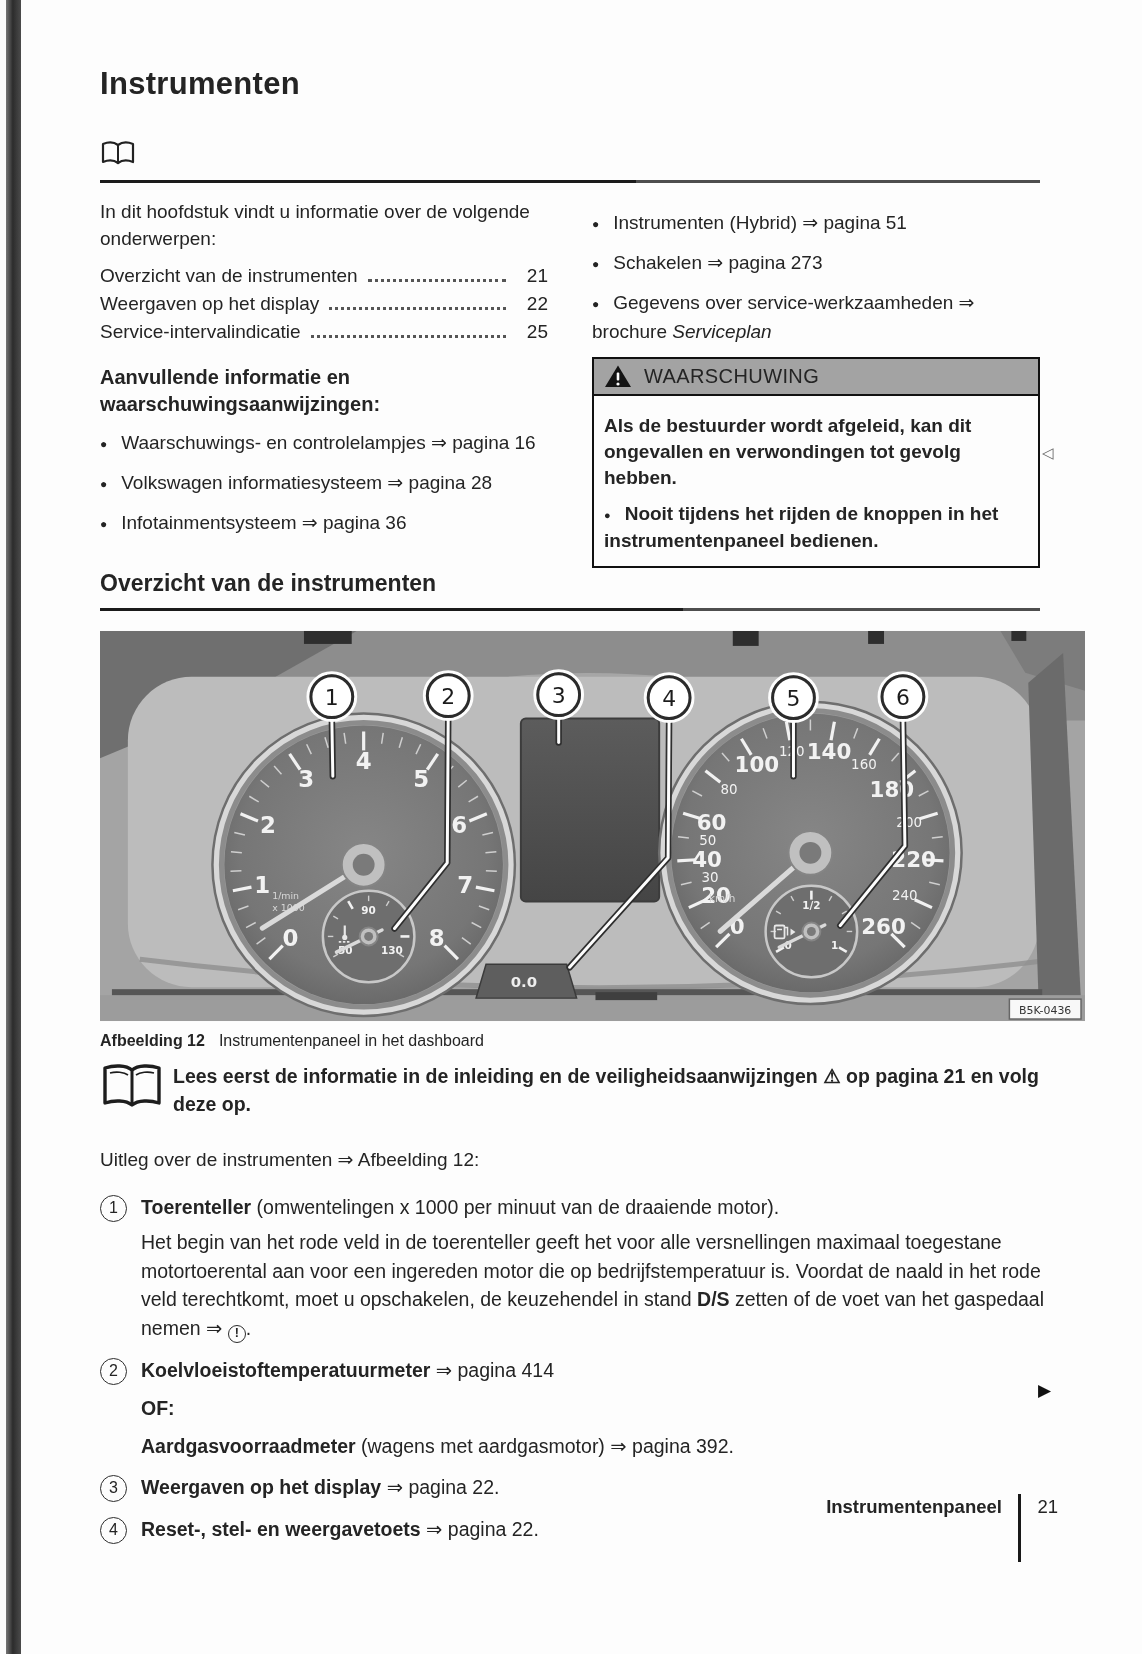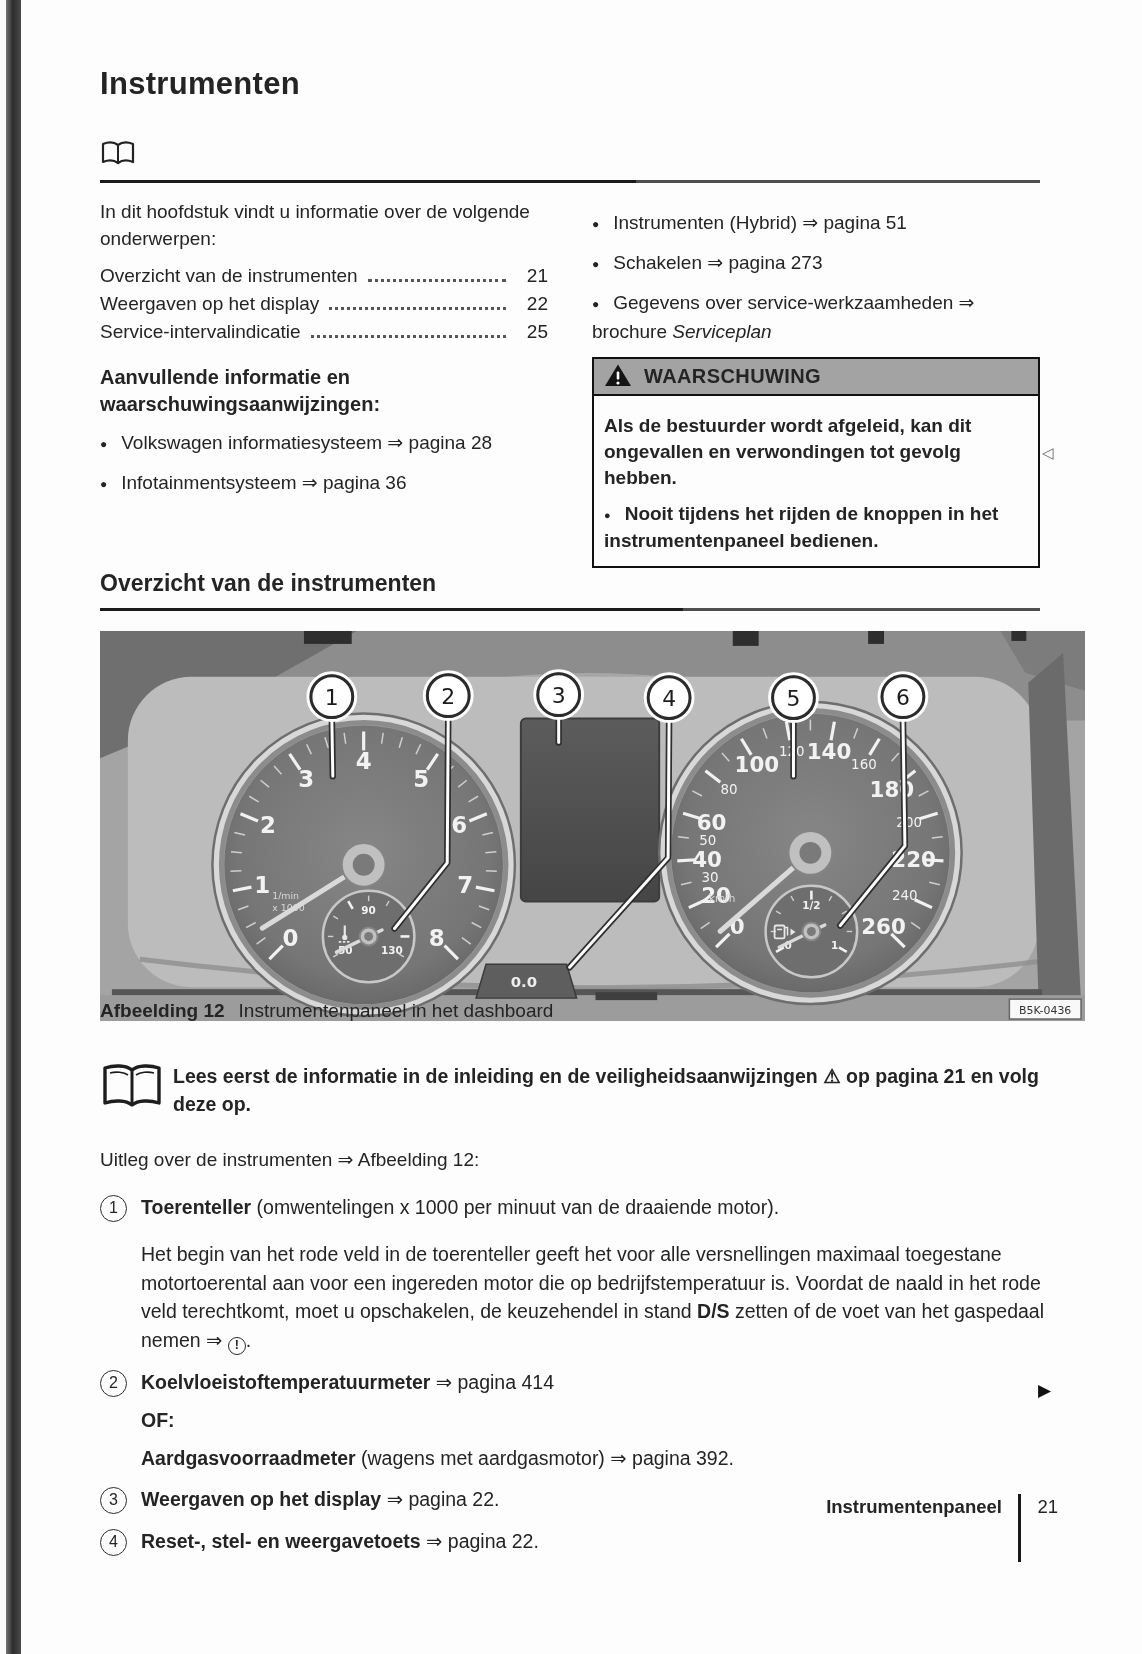--- a/index.html
+++ b/index.html
@@ -15,38 +15,38 @@
 .cols{position:absolute;left:100px;top:198px;width:940px;display:flex;gap:44px;font-size:19px;line-height:27px}
 .col{width:448px}
 .toc{margin-top:10px}
 .toc-row{display:flex;align-items:baseline;line-height:28px}
 .toc-dots{flex:1;border-bottom:3px dotted #555;margin:0 10px 5px 10px}
 .toc-page{width:32px;text-align:right}
 .subheading{margin-top:18px;margin-bottom:4px;font-weight:bold;font-size:20px;line-height:27px}
 .bullet{margin-top:11px}
 .bullet::before{content:"●";font-size:12px;margin-right:14px;vertical-align:1px}
 .warning-box{margin-top:12px}
-.warn-head{display:flex;gap:12px;background:#a3a3a3;border:2.5px solid #111;padding:4px 10px;font-size:20px;font-weight:bold;letter-spacing:.4px}
+.warn-head{display:flex;align-items:center;gap:12px;background:#a3a3a3;border:2.5px solid #111;padding:4px 10px;font-size:20px;font-weight:normal;letter-spacing:.4px}
 .warn-body{border:2.5px solid #111;border-top:none;padding:17px 10px 12px;font-weight:bold;font-size:19px;line-height:26px}
 .warn-body .bullet{margin-top:10px}
 .warn-body .bullet::before{font-size:11px}
 .margin-marker{position:absolute;left:1042px;top:444px;font-size:15px;color:#666}
 .figure{position:absolute;left:100px;top:630px;width:985px;height:392px}
 .figure svg{display:block;width:100%;height:100%}
 .figure text{font-family:"DejaVu Sans",sans-serif}
-.caption{position:absolute;left:100px;top:1000px;font-size:19px}
+.caption{position:absolute;left:100px;top:1032px;font-size:16px}
 .caption .b{margin-right:14px}
 .note{position:absolute;left:100px;top:1062px;width:948px;display:flex;gap:9px;align-items:flex-start}
 .note-text{font-weight:bold;font-size:19.5px;line-height:28px;max-width:872px}
 .uitleg{position:absolute;left:100px;top:1148px;font-size:19px}
 .ilist{position:absolute;left:100px;top:1180px;width:950px;font-size:19.5px;line-height:28px}
 .item{margin-top:13px;display:flex;align-items:flex-start;gap:14px}
 .inum{flex:0 0 auto;width:27px;height:27px;border:1.8px solid #2c2c2c;border-radius:50%;text-align:center;line-height:24px;font-size:16px;margin-top:2px}
 .icontent{flex:1}
-.ipara{margin-top:19px;line-height:28.5px;max-width:905px}
+.ipara{margin-top:7px;line-height:28.5px;max-width:905px}
 .iline{margin-top:10px}
 .b{font-weight:bold}
 .sym-circle{display:inline-block;width:18px;height:18px;border:1.8px solid #2c2c2c;border-radius:50%;text-align:center;line-height:14px;font-size:12.5px;font-weight:bold;vertical-align:-2px}
 .cont-arrow{position:absolute;left:1038px;top:1380px;font-size:17px;color:#111}
 .footer{position:absolute;top:1494px;right:84px;display:flex;align-items:flex-start}
 .footer-section{font-weight:bold;font-size:18.5px;padding-top:2px}
 .footer-bar{width:3.5px;height:68px;background:#191919;margin:0 16px}
 .footer-page{font-size:18.5px;padding-top:2px}
 i{font-style:italic}
 </style>
@@ -80,20 +80,21 @@
             <span class="toc-dots"></span>
             <span class="toc-page">22</span>
           </div>
         <div class="toc-row">
             <span>Service-intervalindicatie</span>
             <span class="toc-dots"></span>
             <span class="toc-page">25</span>
           </div>
       </div>
       <div class="subheading">Aanvullende informatie en waarschuwingsaanwijzingen:</div>
+      <div class="bullet">Waarschuwings- en controlelampjes ⇒ pagina 16</div>
       <div class="bullet">Volkswagen informatiesysteem ⇒ pagina 28</div>
       <div class="bullet">Infotainmentsysteem ⇒ pagina 36</div>
     </div>
     <div class="col">
       <div class="bullet"><span>Instrumenten (Hybrid) ⇒ pagina 51</span><i></i></div>
       <div class="bullet"><span>Schakelen ⇒ pagina 273</span><i></i></div>
       <div class="bullet"><span>Gegevens over service-werkzaamheden ⇒ brochure </span><i>Serviceplan</i></div>
       <div class="warning-box">
         <div class="warn-head">
           <svg width="28" height="25" viewBox="0 0 28 25">

